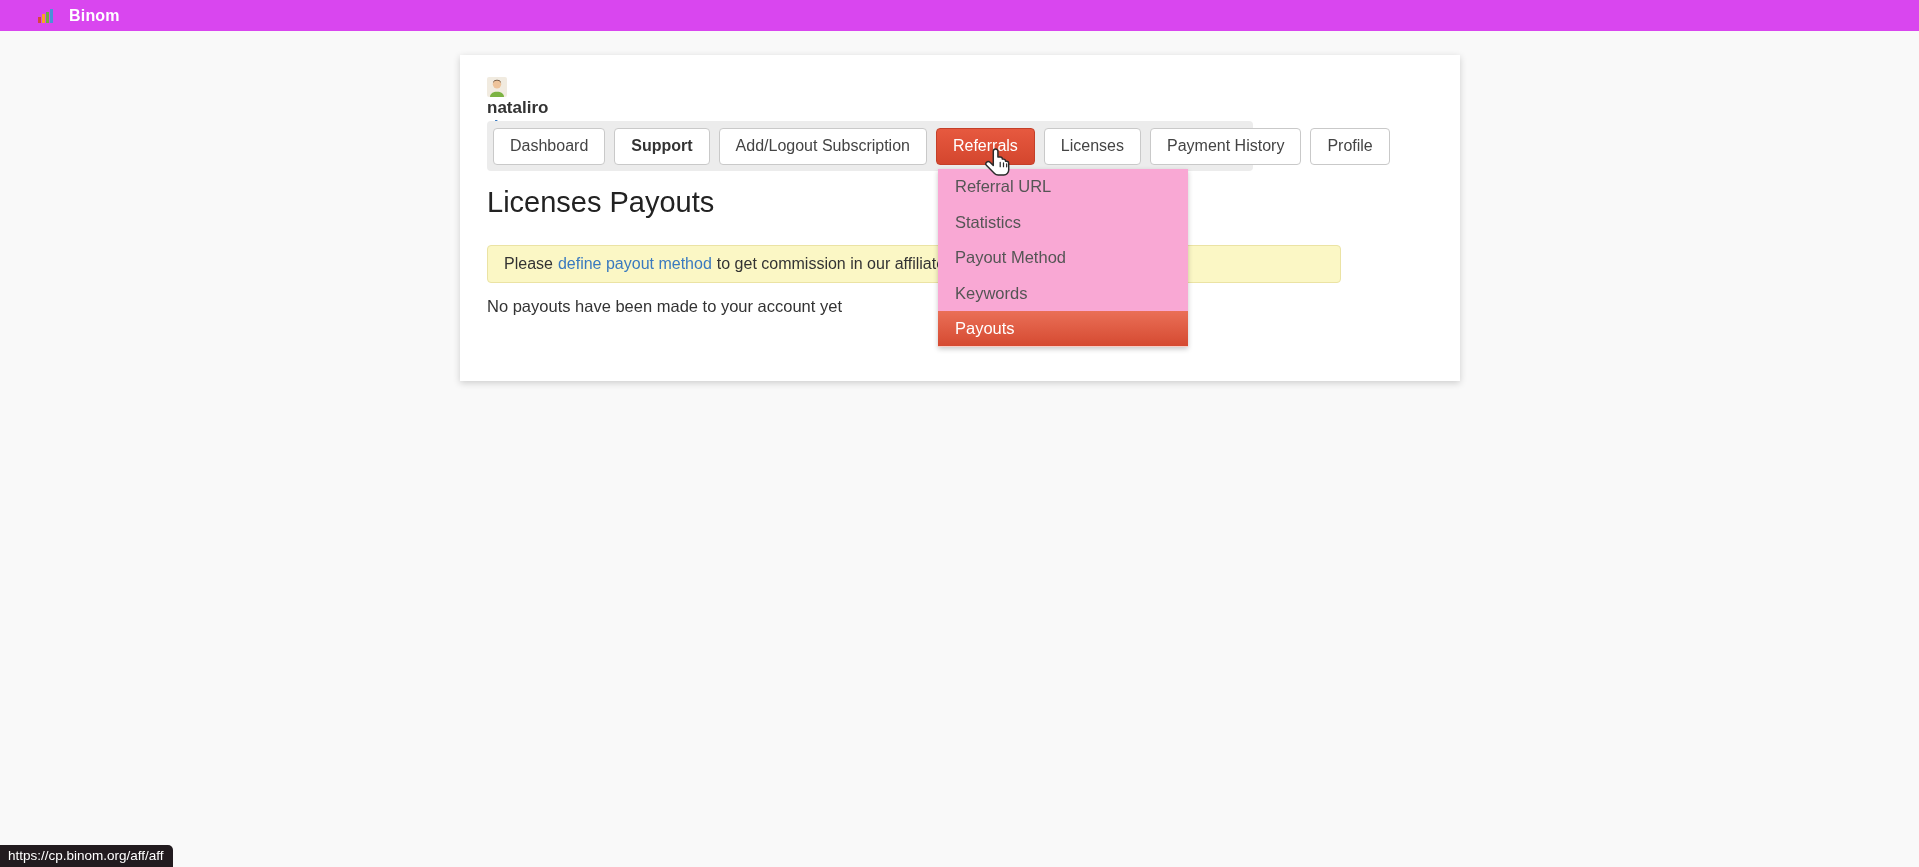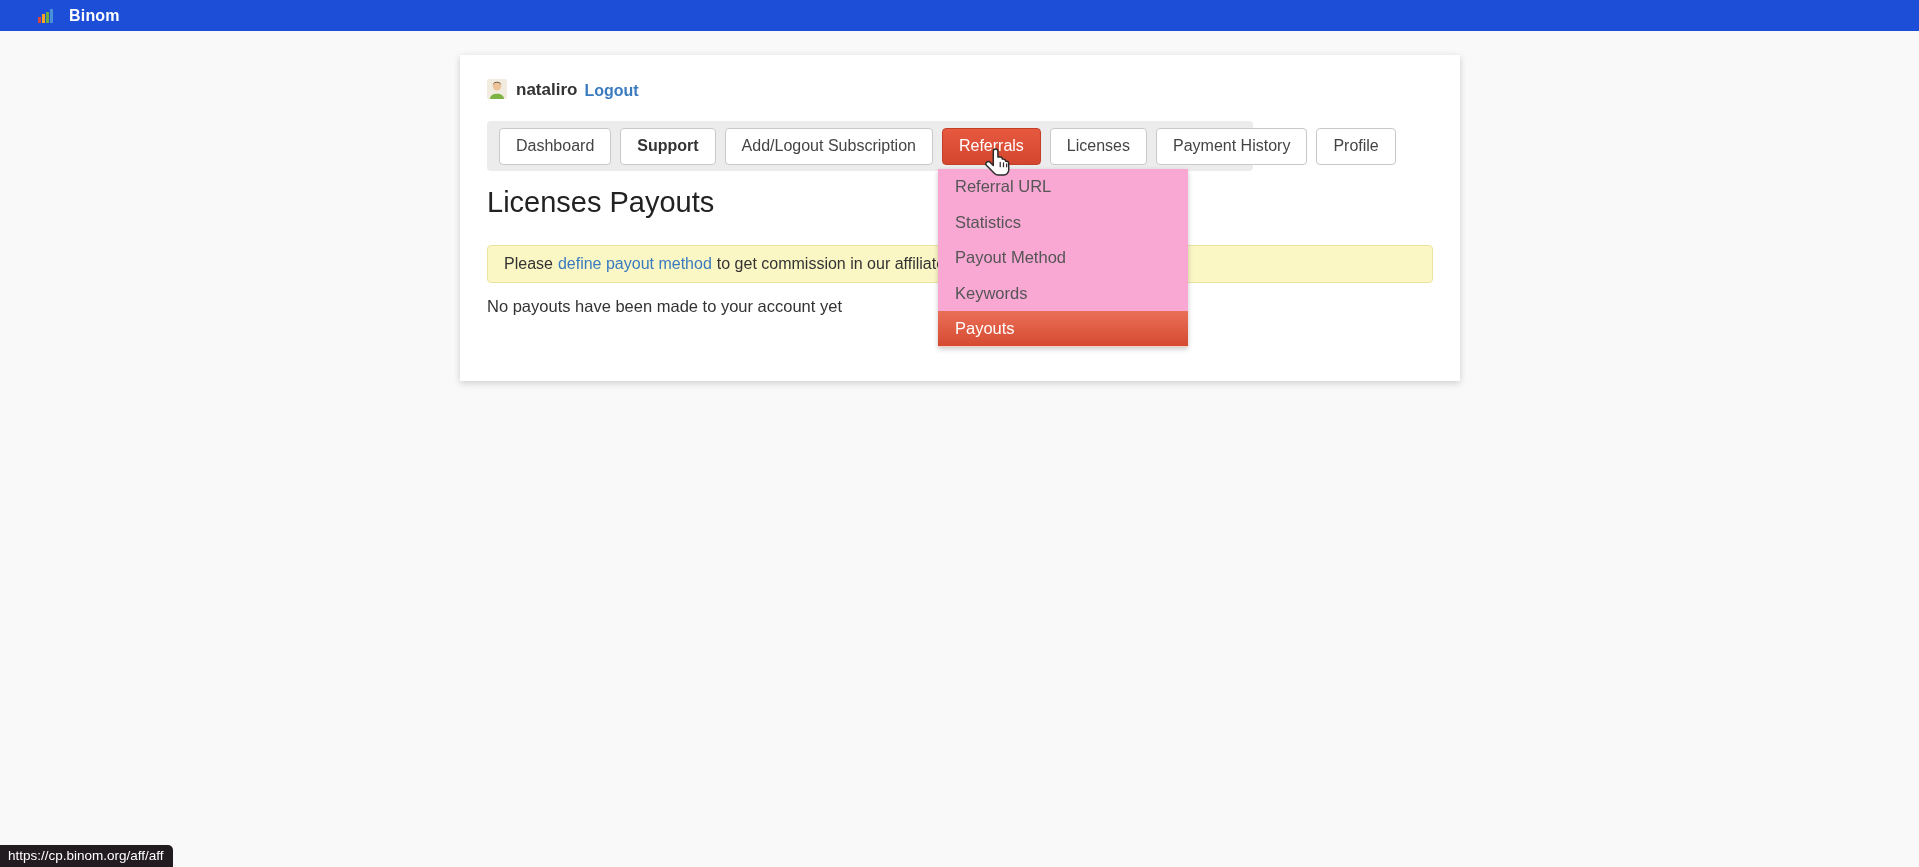--- a/index.html
+++ b/index.html
@@ -7,53 +7,53 @@
     width: 1919px; height: 867px;
     background: #f9f9f9;
     font-family: "Liberation Sans", sans-serif;
     overflow: hidden;
     position: relative;
   }
 
   
   .topbar {
     position: absolute; left: 0; top: 0; width: 100%; height: 31px;
-    background: #1d4ed8;
+    background: #d946ef;
     display: flex; align-items: center;
   }
   .topbar .logo { margin-left: 38px; display: flex; align-items: flex-end; }
   .topbar .brand {
     color: #ffffff; font-size: 16px; font-weight: bold;
     margin-left: 14px; letter-spacing: .2px;
   }
 
   
   .card {
     position: absolute; left: 460px; top: 55px; width: 1000px; height: 326px;
     background: #ffffff;
     box-shadow: 0 2px 7px rgba(0,0,0,.18);
   }
 
   
   .user-row {
     position: absolute; left: 27px; top: 21px; height: 24px;
-    display: flex; align-items: flex-end;
+    display: flex; align-items: flex-start; flex-direction: column;
   }
   .user-row .avatar { width: 20px; height: 22px; margin-right: 9px; }
   .user-row .uname { font-size: 17px; font-weight: bold; color: #333; }
   .user-row .logout {
     font-size: 16px; font-weight: bold; color: #3a7abf;
     text-decoration: none; margin-left: 7px; cursor: pointer;
   }
 
   
   .navstrip {
     position: absolute; left: 27px; top: 66px; width: 766px; height: 50px;
     background: #ececec; border-radius: 4px;
-    display: flex; align-items: center; padding-left: 12px;
+    display: flex; align-items: center; padding-left: 6px;
   }
   .tab {
     height: 37px; margin-right: 9px; padding: 0 16px;
     background: #ffffff; border: 1px solid #c9c9c9; border-radius: 4px;
     font-family: "Liberation Sans", sans-serif;
     font-size: 16px; color: #444; cursor: pointer;
     display: flex; align-items: center; white-space: nowrap;
   }
   .tab.bold { font-weight: bold; color: #333; }
   .tab.active {
@@ -62,21 +62,21 @@
   }
 
   
   .page-title {
     position: absolute; left: 27px; top: 131px;
     font-size: 29px; font-weight: 400; color: #222;
   }
 
   
   .notice {
-    position: absolute; left: 27px; top: 190px; width: 946px; height: 38px;
+    position: absolute; left: 27px; top: 190px; width: 854px; height: 38px;
     background: #fbf7c5; border: 1px solid #ebe3a4; border-radius: 4px;
     font-size: 16px; color: #333;
     display: flex; align-items: center; padding-left: 16px;
     white-space: nowrap; overflow: hidden;
   }
   .notice a {
     color: #3a7abf; cursor: pointer;
     margin: 0 5px;
   }
 

